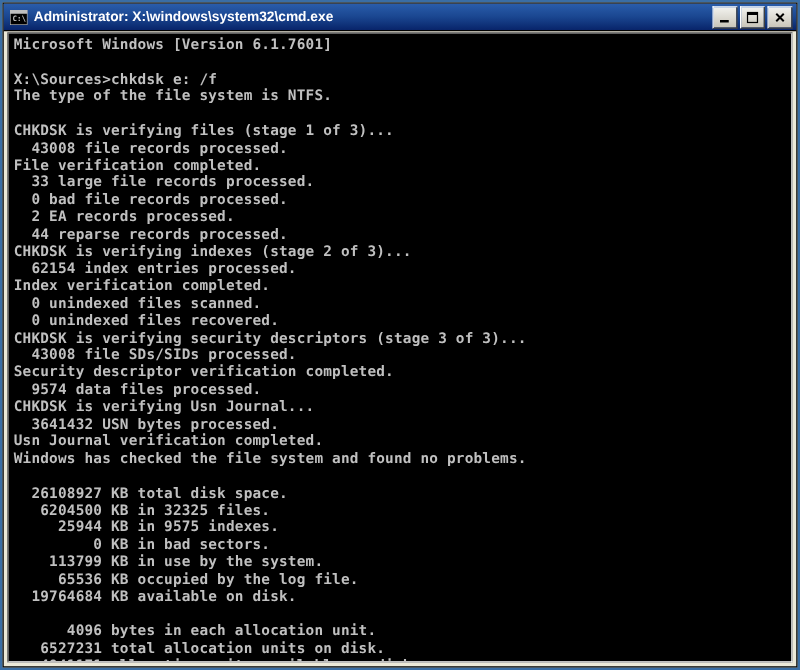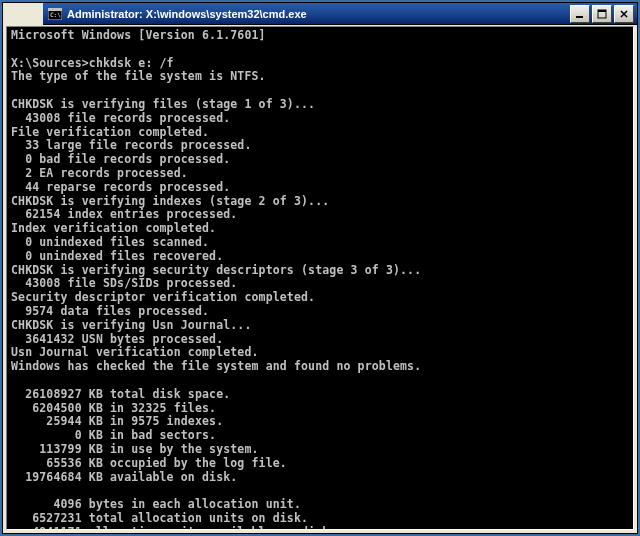--- a/index.html
+++ b/index.html
@@ -10,21 +10,20 @@
     height: 536px;
     overflow: hidden;
   }
   .window {
     width: 636px;
     height: 532px;
     margin: 2px;
     border: 1px solid #000;
     background: #ece9d8;
     position: relative;
-    padding-left: 40px;
   }
   .titlebar {
     height: 22px;
     background: linear-gradient(to bottom, #0a246a 0%, #3a6ea5 50%, #0a246a 100%);
     background: linear-gradient(to right, #082568, #3a6ece 40%, #4a7ede 50%, #3a6ece 60%, #082568);
     background: #0a246a;
     background: linear-gradient(to bottom, #2a5dab, #1a4690, #08246a);
     display: flex;
     align-items: center;
     color: #fff;

